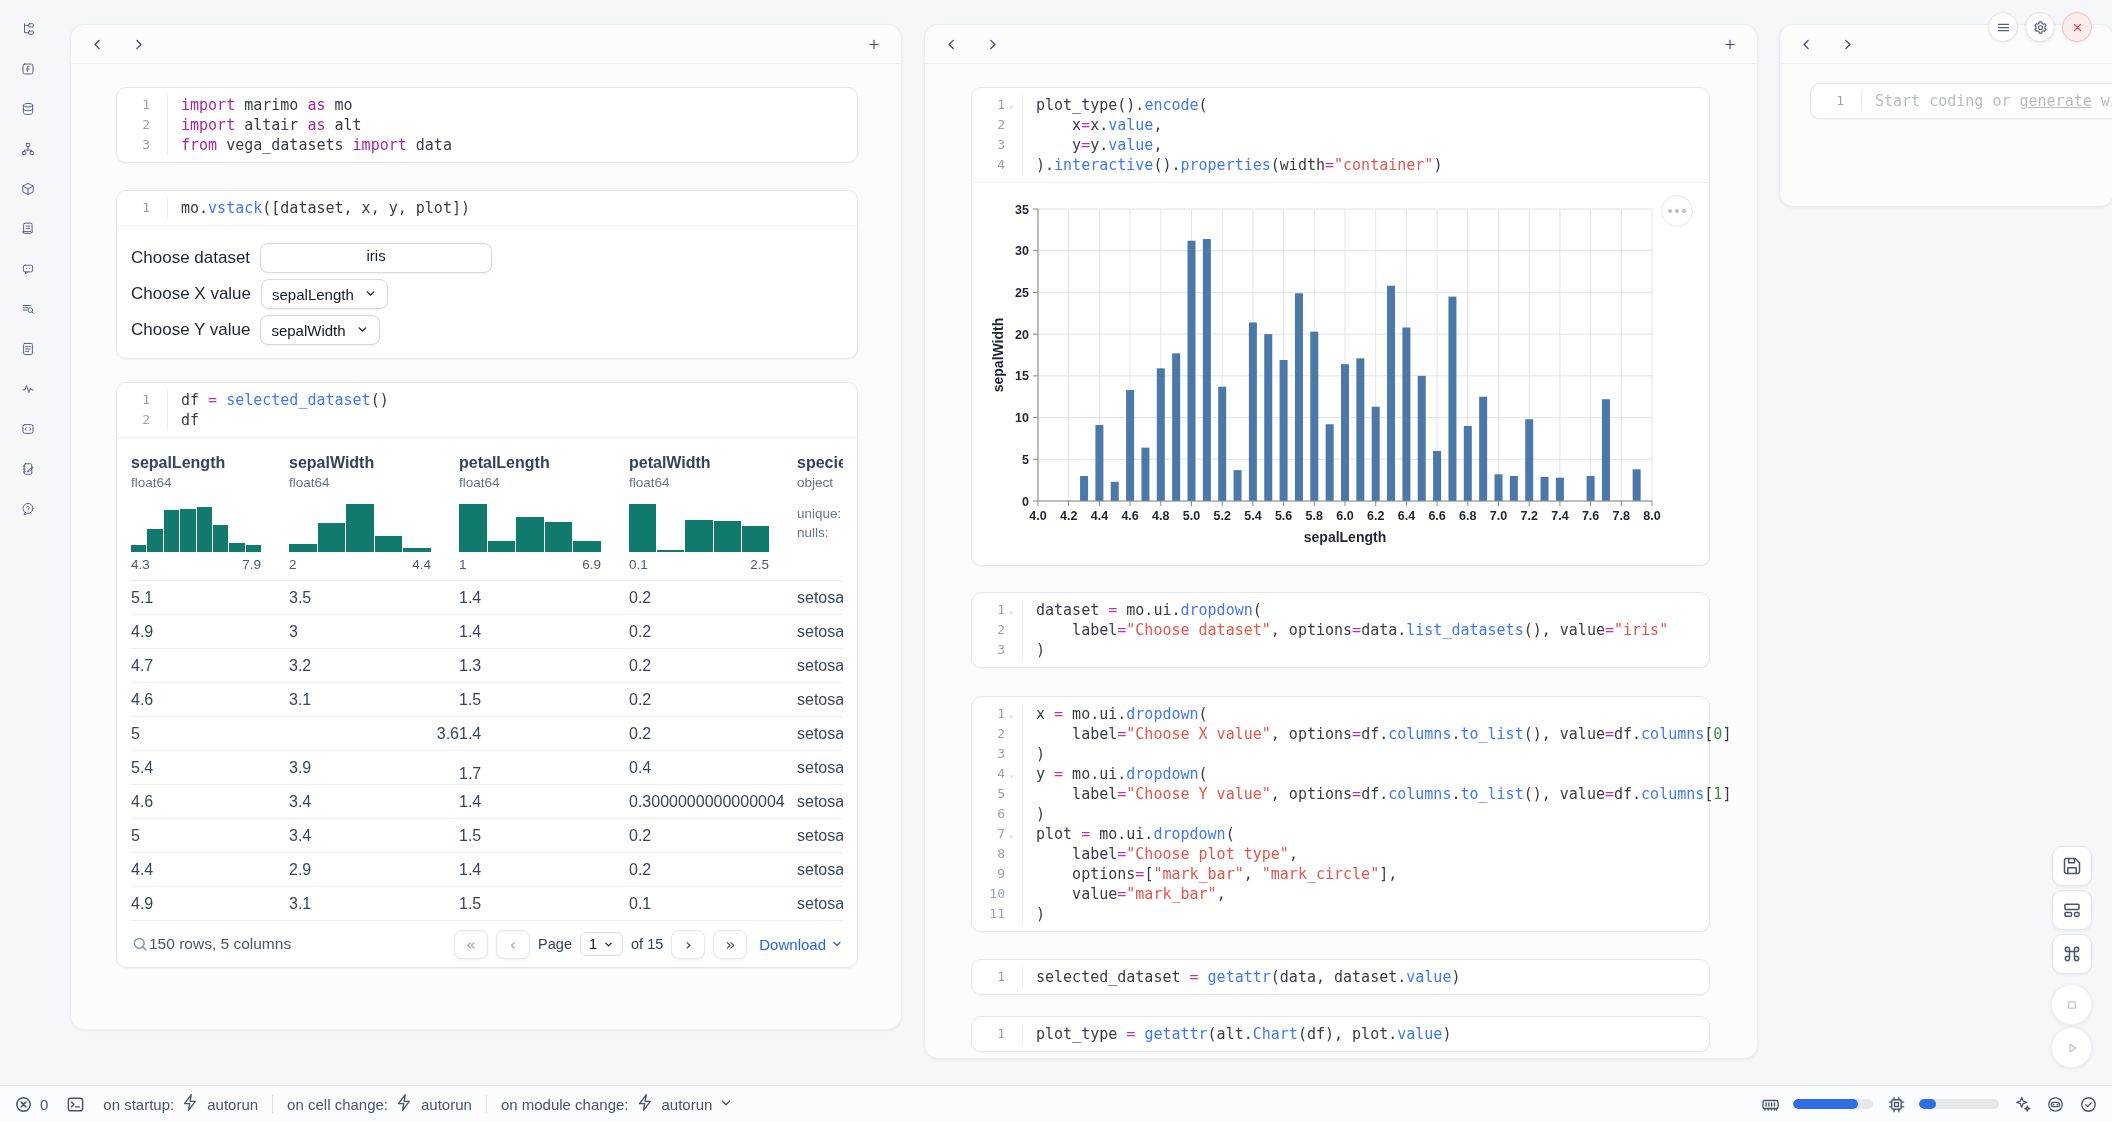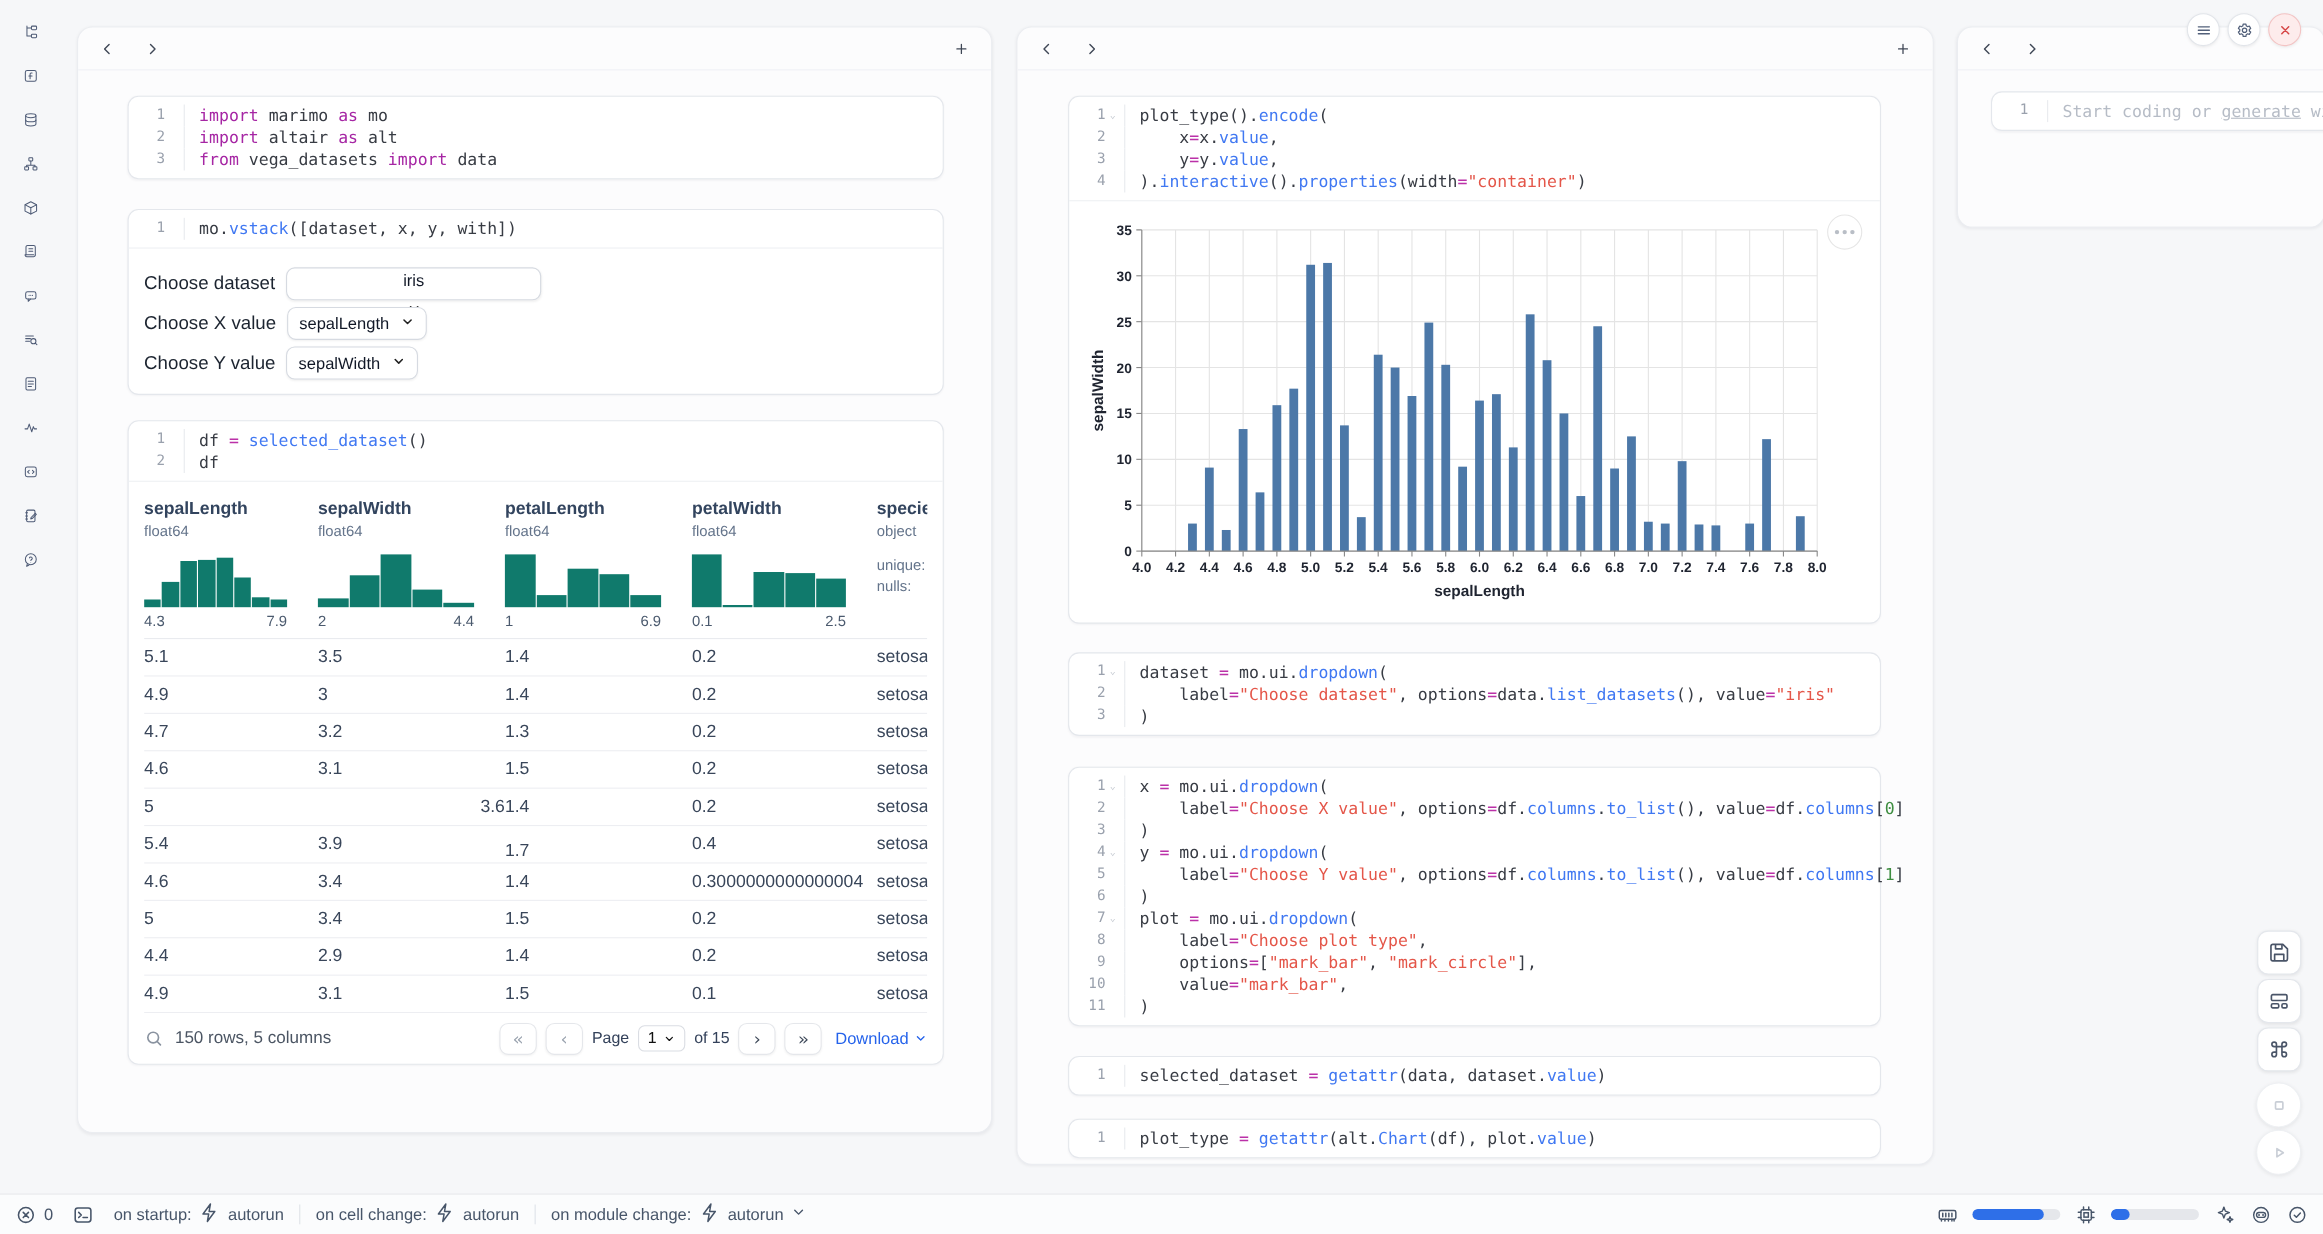--- a/index.html
+++ b/index.html
@@ -47,21 +47,21 @@
   .th{flex:none;padding-top:8px;}
   .th-inner{width:calc(100% - 28px);}
   .th-name{font-size:16px;font-weight:bold;color:#32445e;white-space:nowrap;overflow:hidden;}
   .th-type{font-size:13.5px;color:#64748b;margin-top:3px;white-space:nowrap;}
   .hist{height:52px;display:flex;align-items:flex-end;gap:1px;margin-top:10px;}
   .hist span{flex:1;background:#107a6c;}
   .minmax{display:flex;justify-content:space-between;font-size:13.5px;color:#4b5a6e;margin-top:5px;}
   .th-meta{font-size:13.5px;color:#64748b;margin-top:14px;line-height:19px;white-space:nowrap;}
   .t-row{display:flex;height:33px;align-items:center;border-bottom:1px solid #edeef2;}
   .t-cell{flex:none;font-size:16px;color:#39465a;white-space:nowrap;overflow:hidden;}
-  .t-foot{display:flex;align-items:center;height:46px;margin:0 14px;gap:10px;}
+  .t-foot{display:flex;align-items:center;height:46px;margin:0 14px;}
   .t-foot .mag{color:#8a93a0;width:18px;height:18px;}
   .t-summary{font-size:15.5px;color:#4b5563;}
   .pg{margin-left:auto;display:flex;align-items:center;gap:8px;}
   .pg-btn{width:34px;height:29px;border:1px solid #e5e7eb;border-radius:8px;background:#fff;box-shadow:0 1px 2px rgba(0,0,0,.05);display:flex;align-items:center;justify-content:center;font-size:16px;cursor:pointer;color:#3f4a5a;font-family:"DejaVu Sans Mono",monospace;}
   .pg-btn.muted{color:#9aa3af;}
   .pg-text{font-size:14.5px;color:#33415a;}
   .pg-select{display:inline-flex;align-items:center;gap:6px;border:1px solid #dadde3;border-radius:6px;background:#fff;padding:3px 8px;font-size:14.5px;color:#111;cursor:pointer;}
   .pg-select svg{width:11px;height:11px;}
   .download{display:inline-flex;align-items:center;gap:5px;color:#2563eb;font-size:15px;cursor:pointer;margin-left:4px;}
   .download svg{width:12px;height:12px;}
@@ -239,21 +239,21 @@
         </div>
     </div>
 
     <div class="cell" style="margin-top:27px">
       <div class="code">
           <div class="line">
             <span class="gutter">
               <span class="ln">1</span>
               <span class="fold"></span>
             </span>
-            <span class="lc"><span class="t-p">mo.</span><span class="t-f">vstack</span><span class="t-p">([dataset, x, y, with])</span></span>
+            <span class="lc"><span class="t-p">mo.</span><span class="t-f">vstack</span><span class="t-p">([dataset, x, y, plot])</span></span>
           </div>
         </div>
       <div class="cell-output controls">
           <div class="ctl-row">
             <span class="ctl-label">Choose dataset</span>
             <span class="select wide">
               <span>iris</span>
               <span><svg viewBox="0 0 24 24" fill="none" stroke="currentColor" stroke-width="2.6" stroke-linecap="round" stroke-linejoin="round">
                   <path d="m6 9 6 6 6-6"></path>
                 </svg></span>

